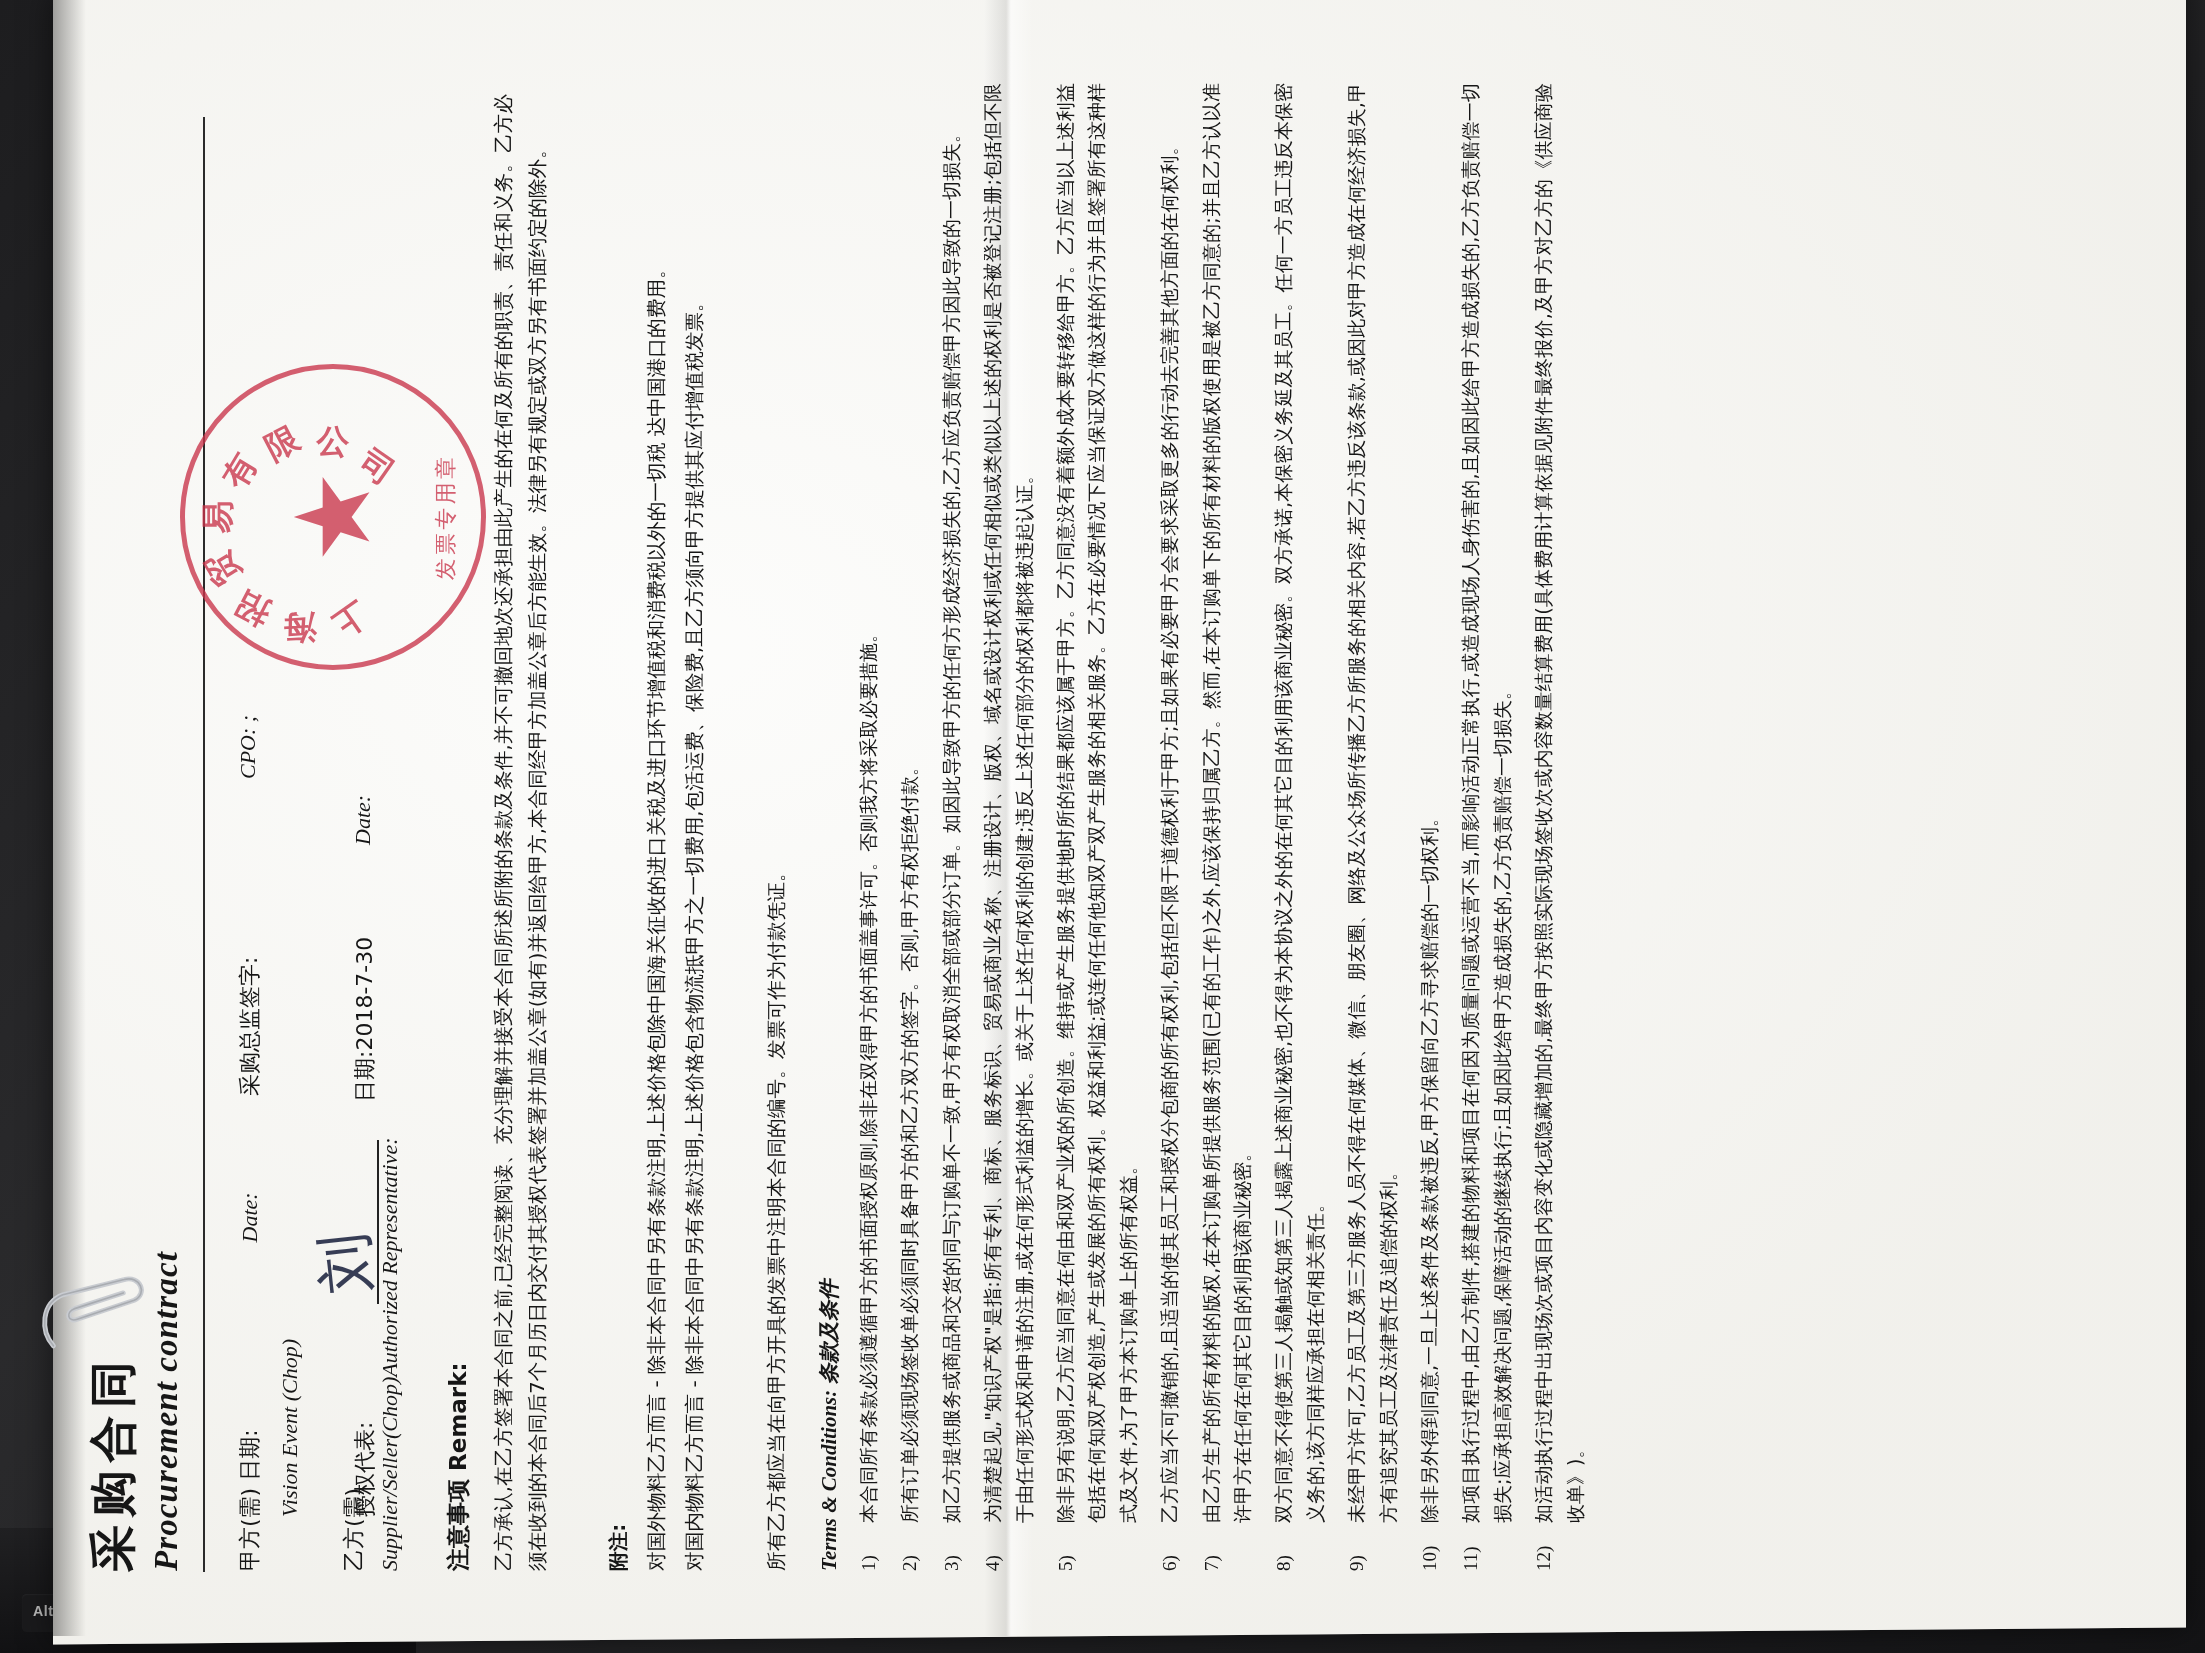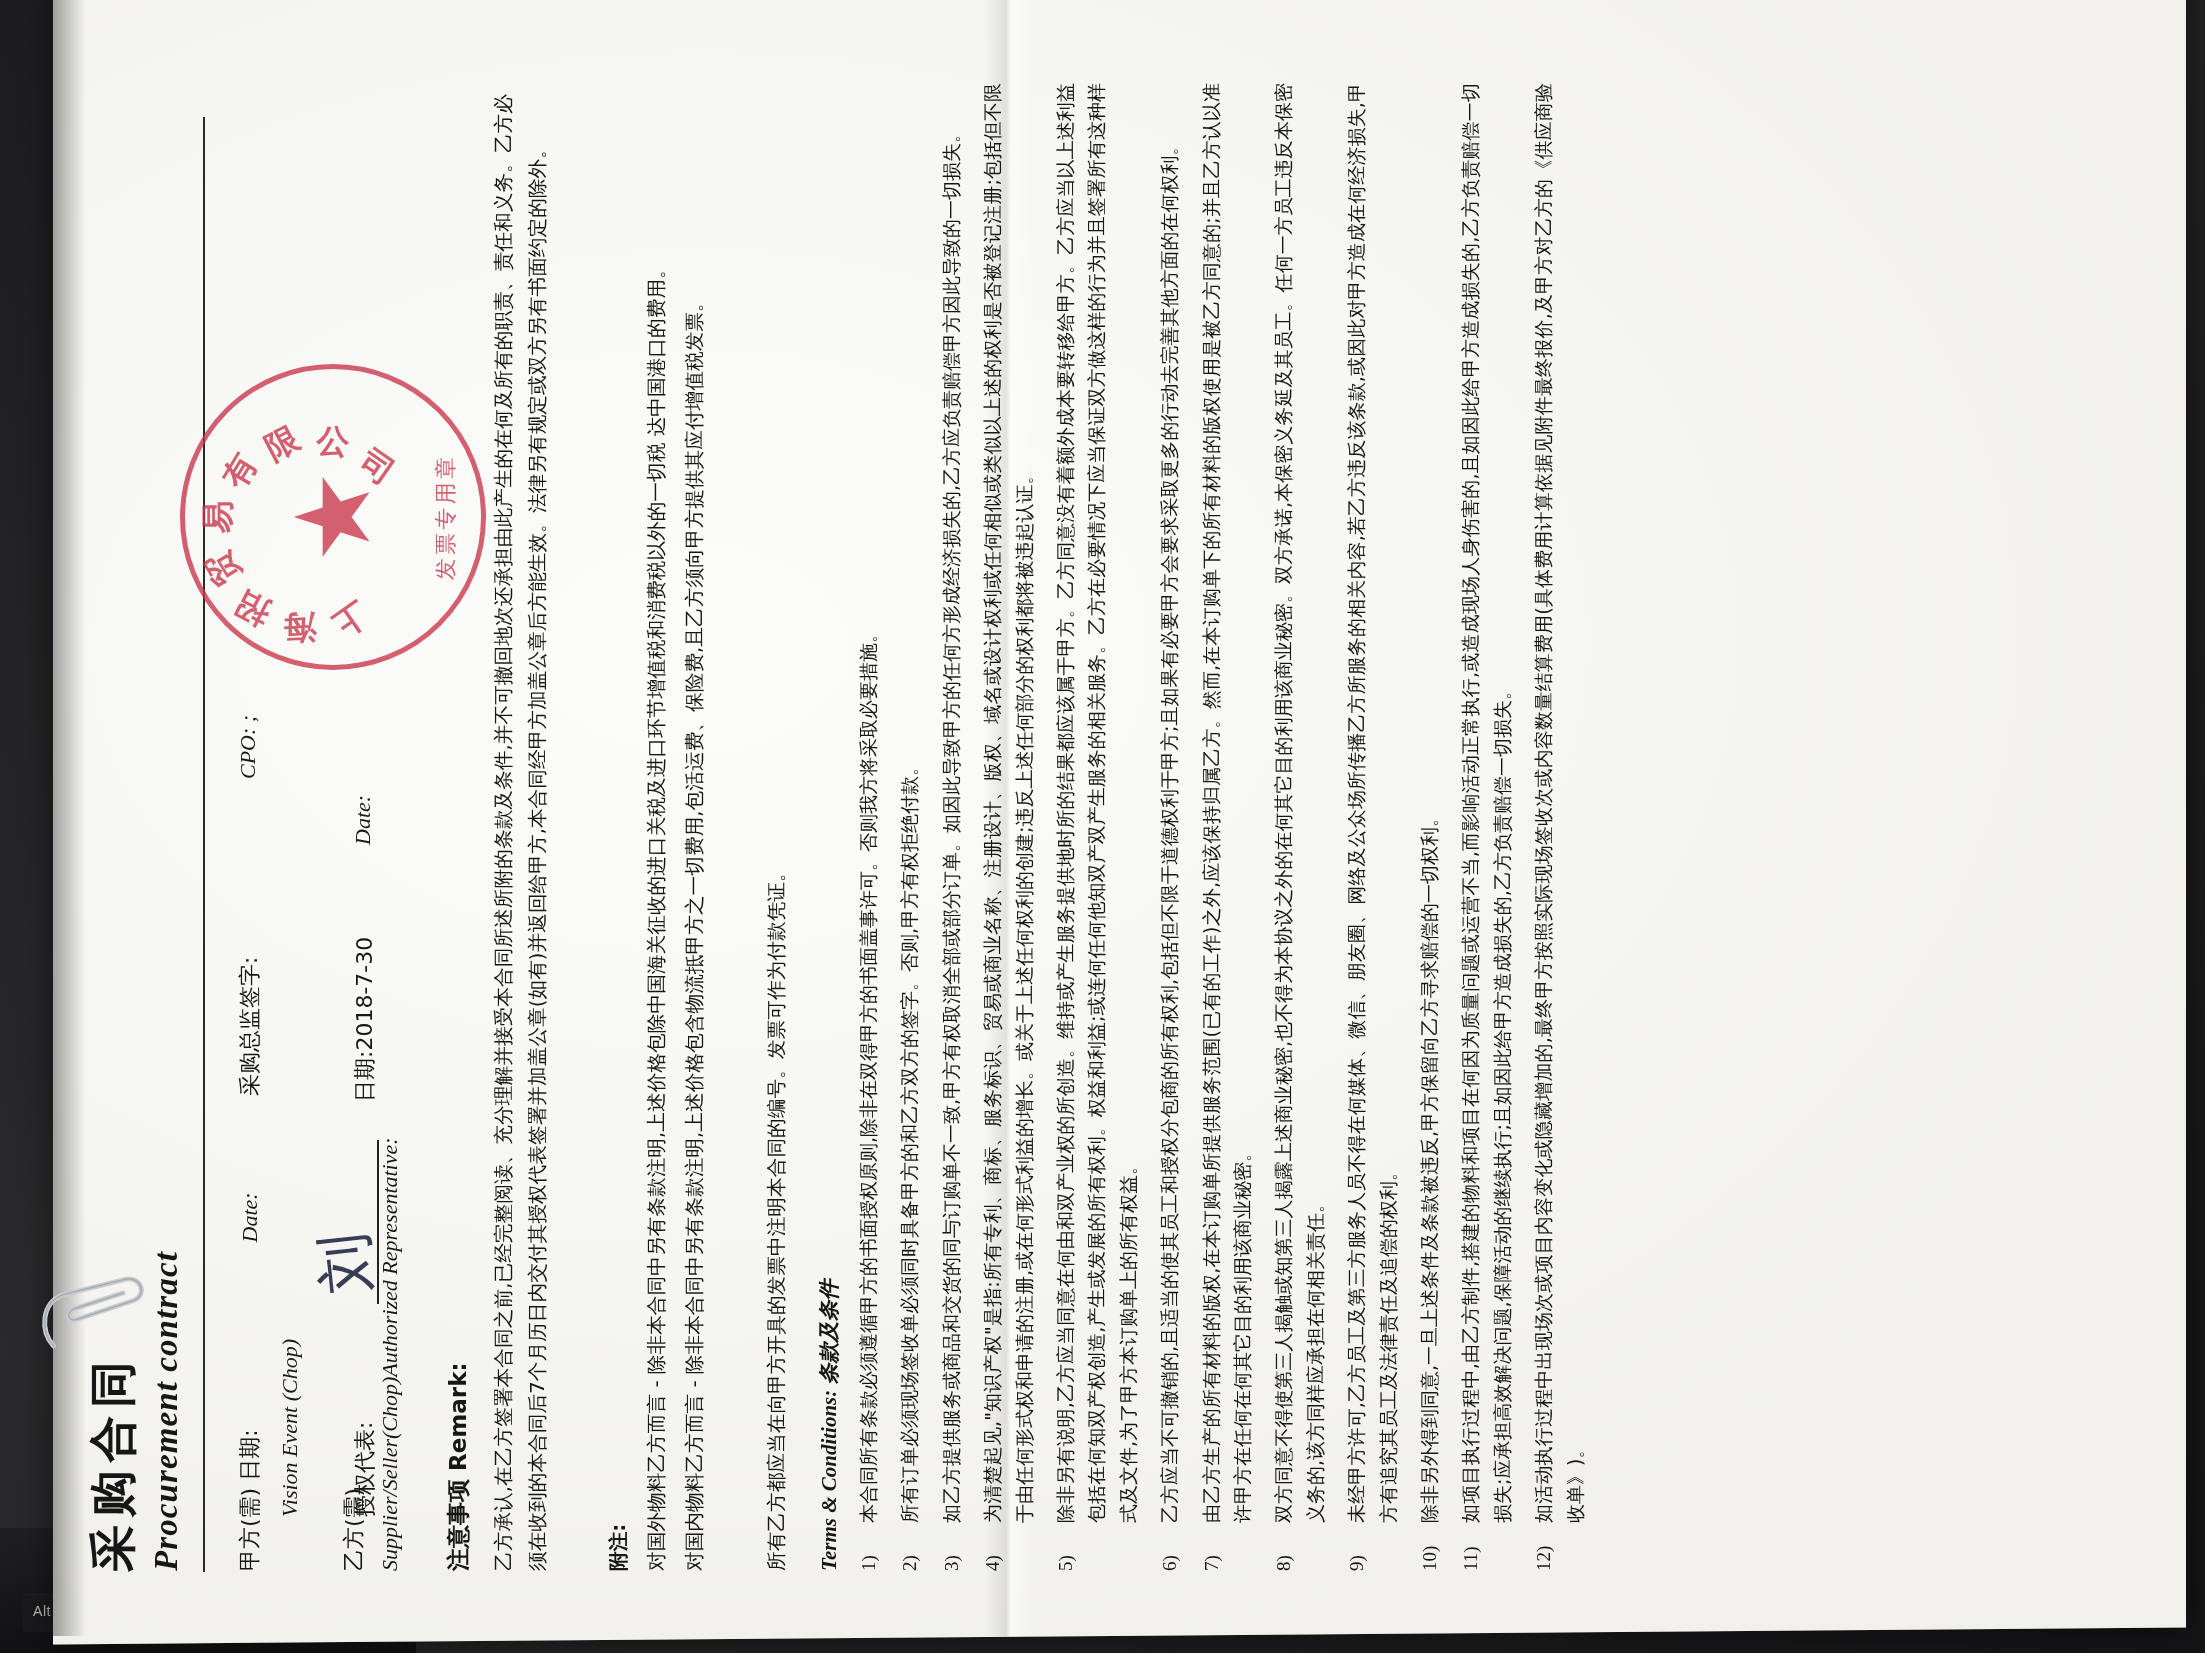--- a/index.html
+++ b/index.html
@@ -34,20 +34,21 @@
     position: absolute;
     background: #1a1a1c;
     border-radius: 4.4px;
     box-shadow: inset 0 1.1px 1.6px rgba(255,255,255,0.05);
   }
   .key-label {
     position: absolute;
     color: #bdbdbd;
     font-size: 14.2px;
     letter-spacing: 0.5px;
+    font-weight: bold;
   }
 
   
   .sheet {
     position: absolute;
     left: 53px;
     top: -16.4px;
     width: 2133px;
     height: 1652px;
     background: #fbfbf9;

